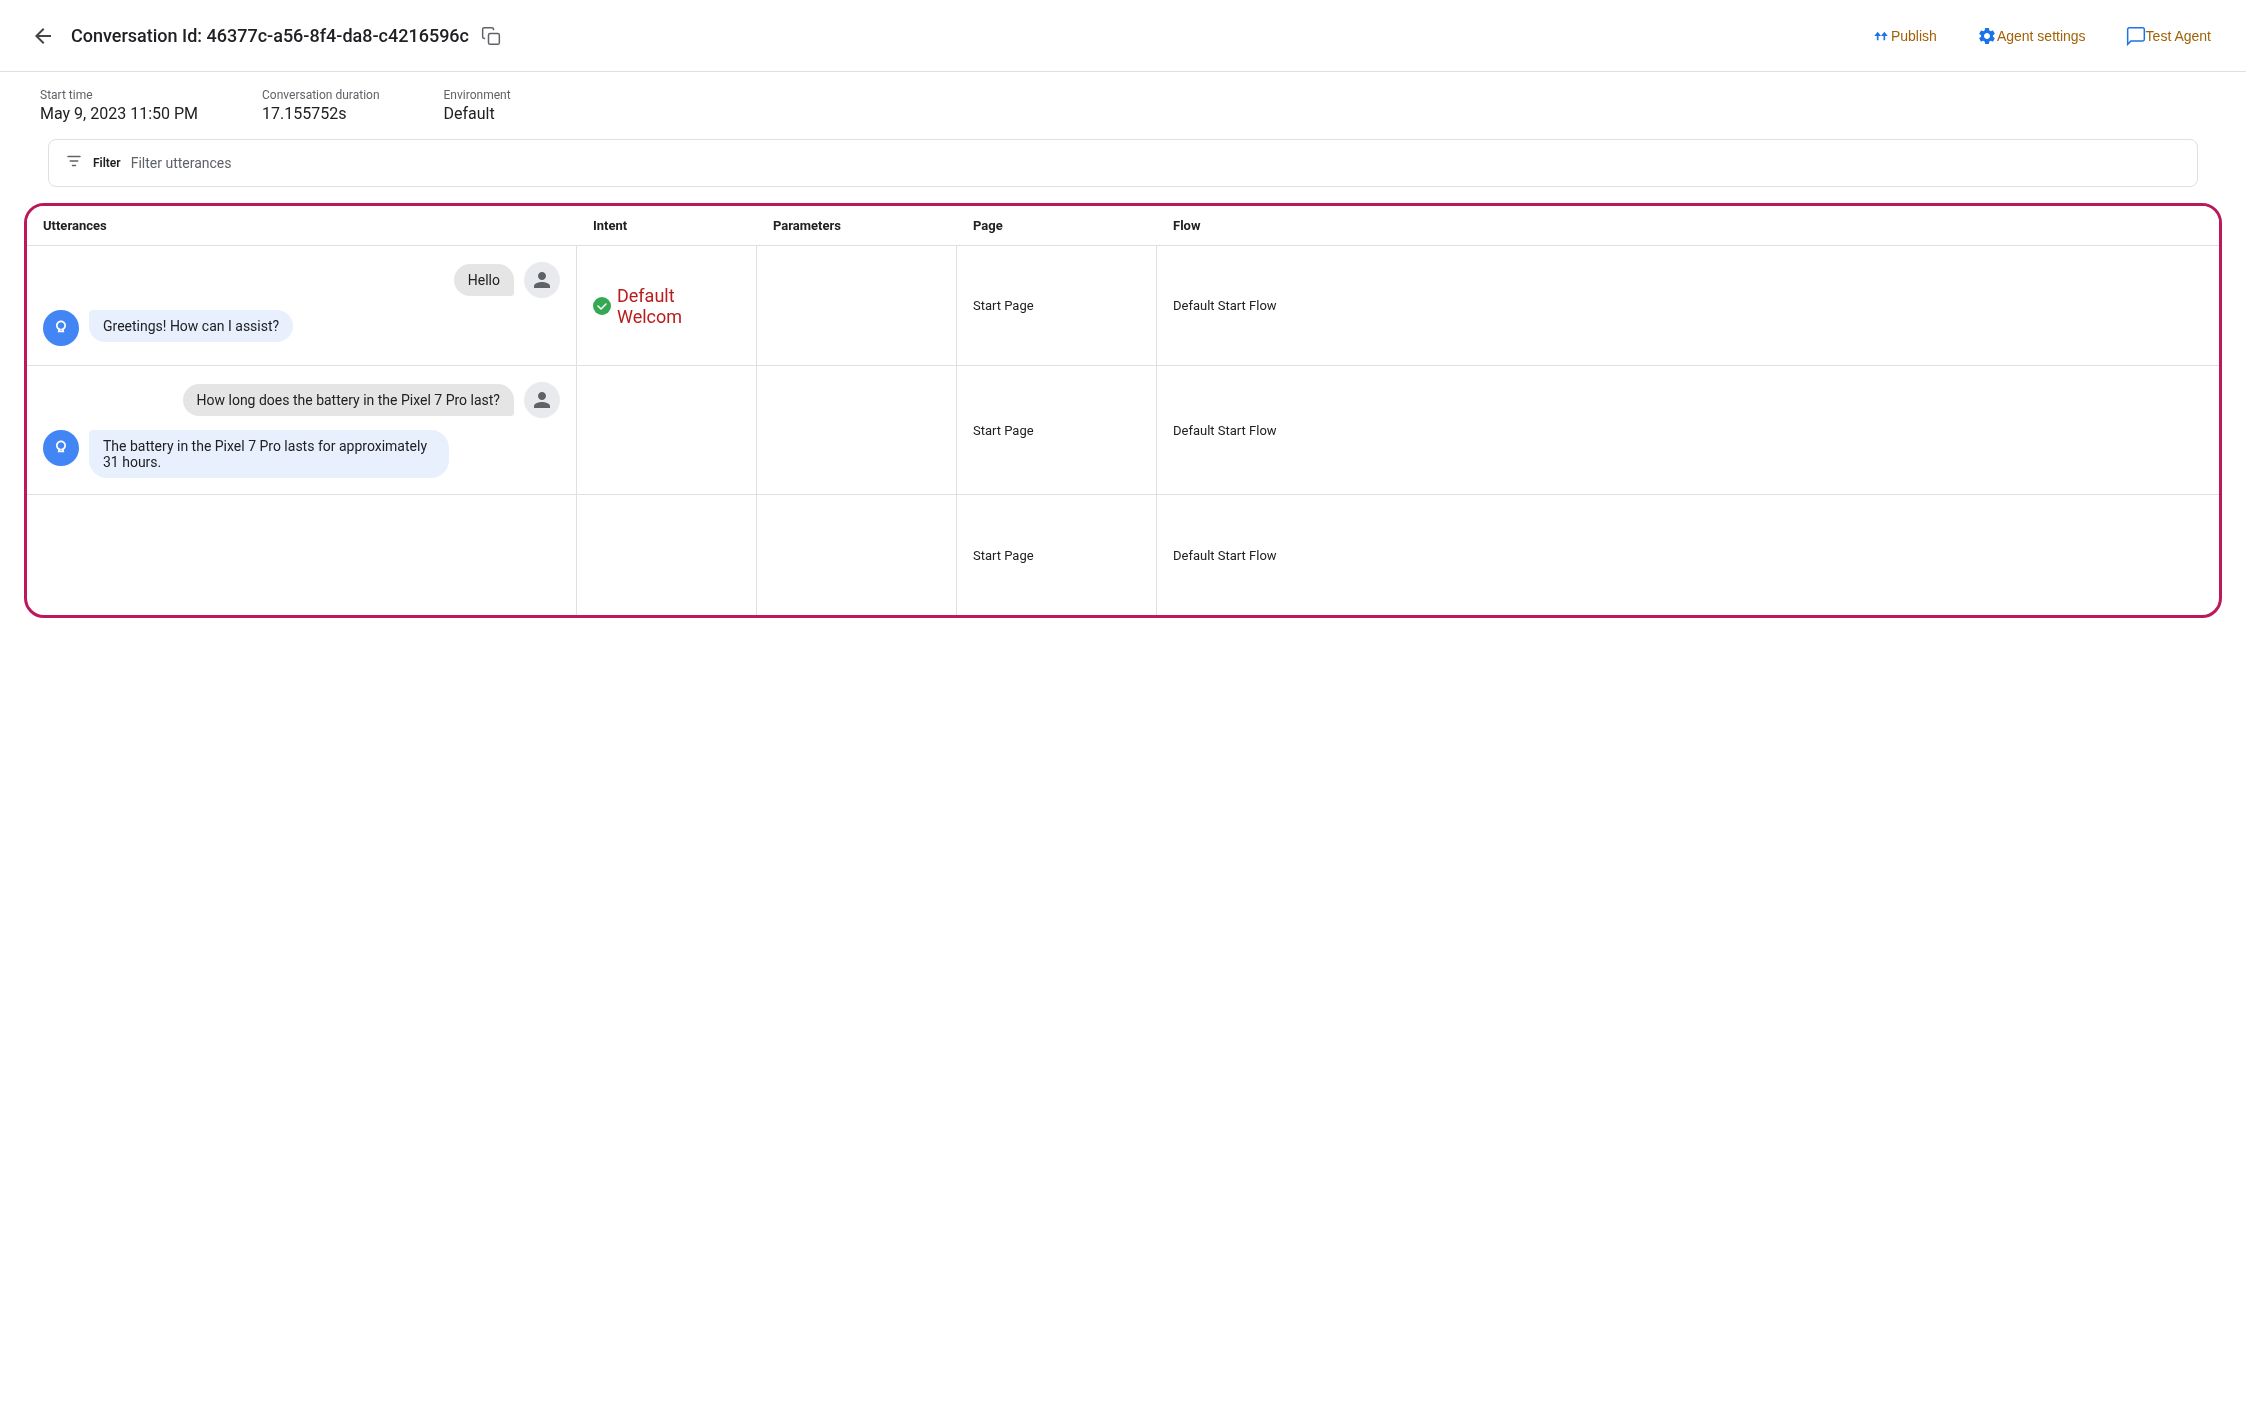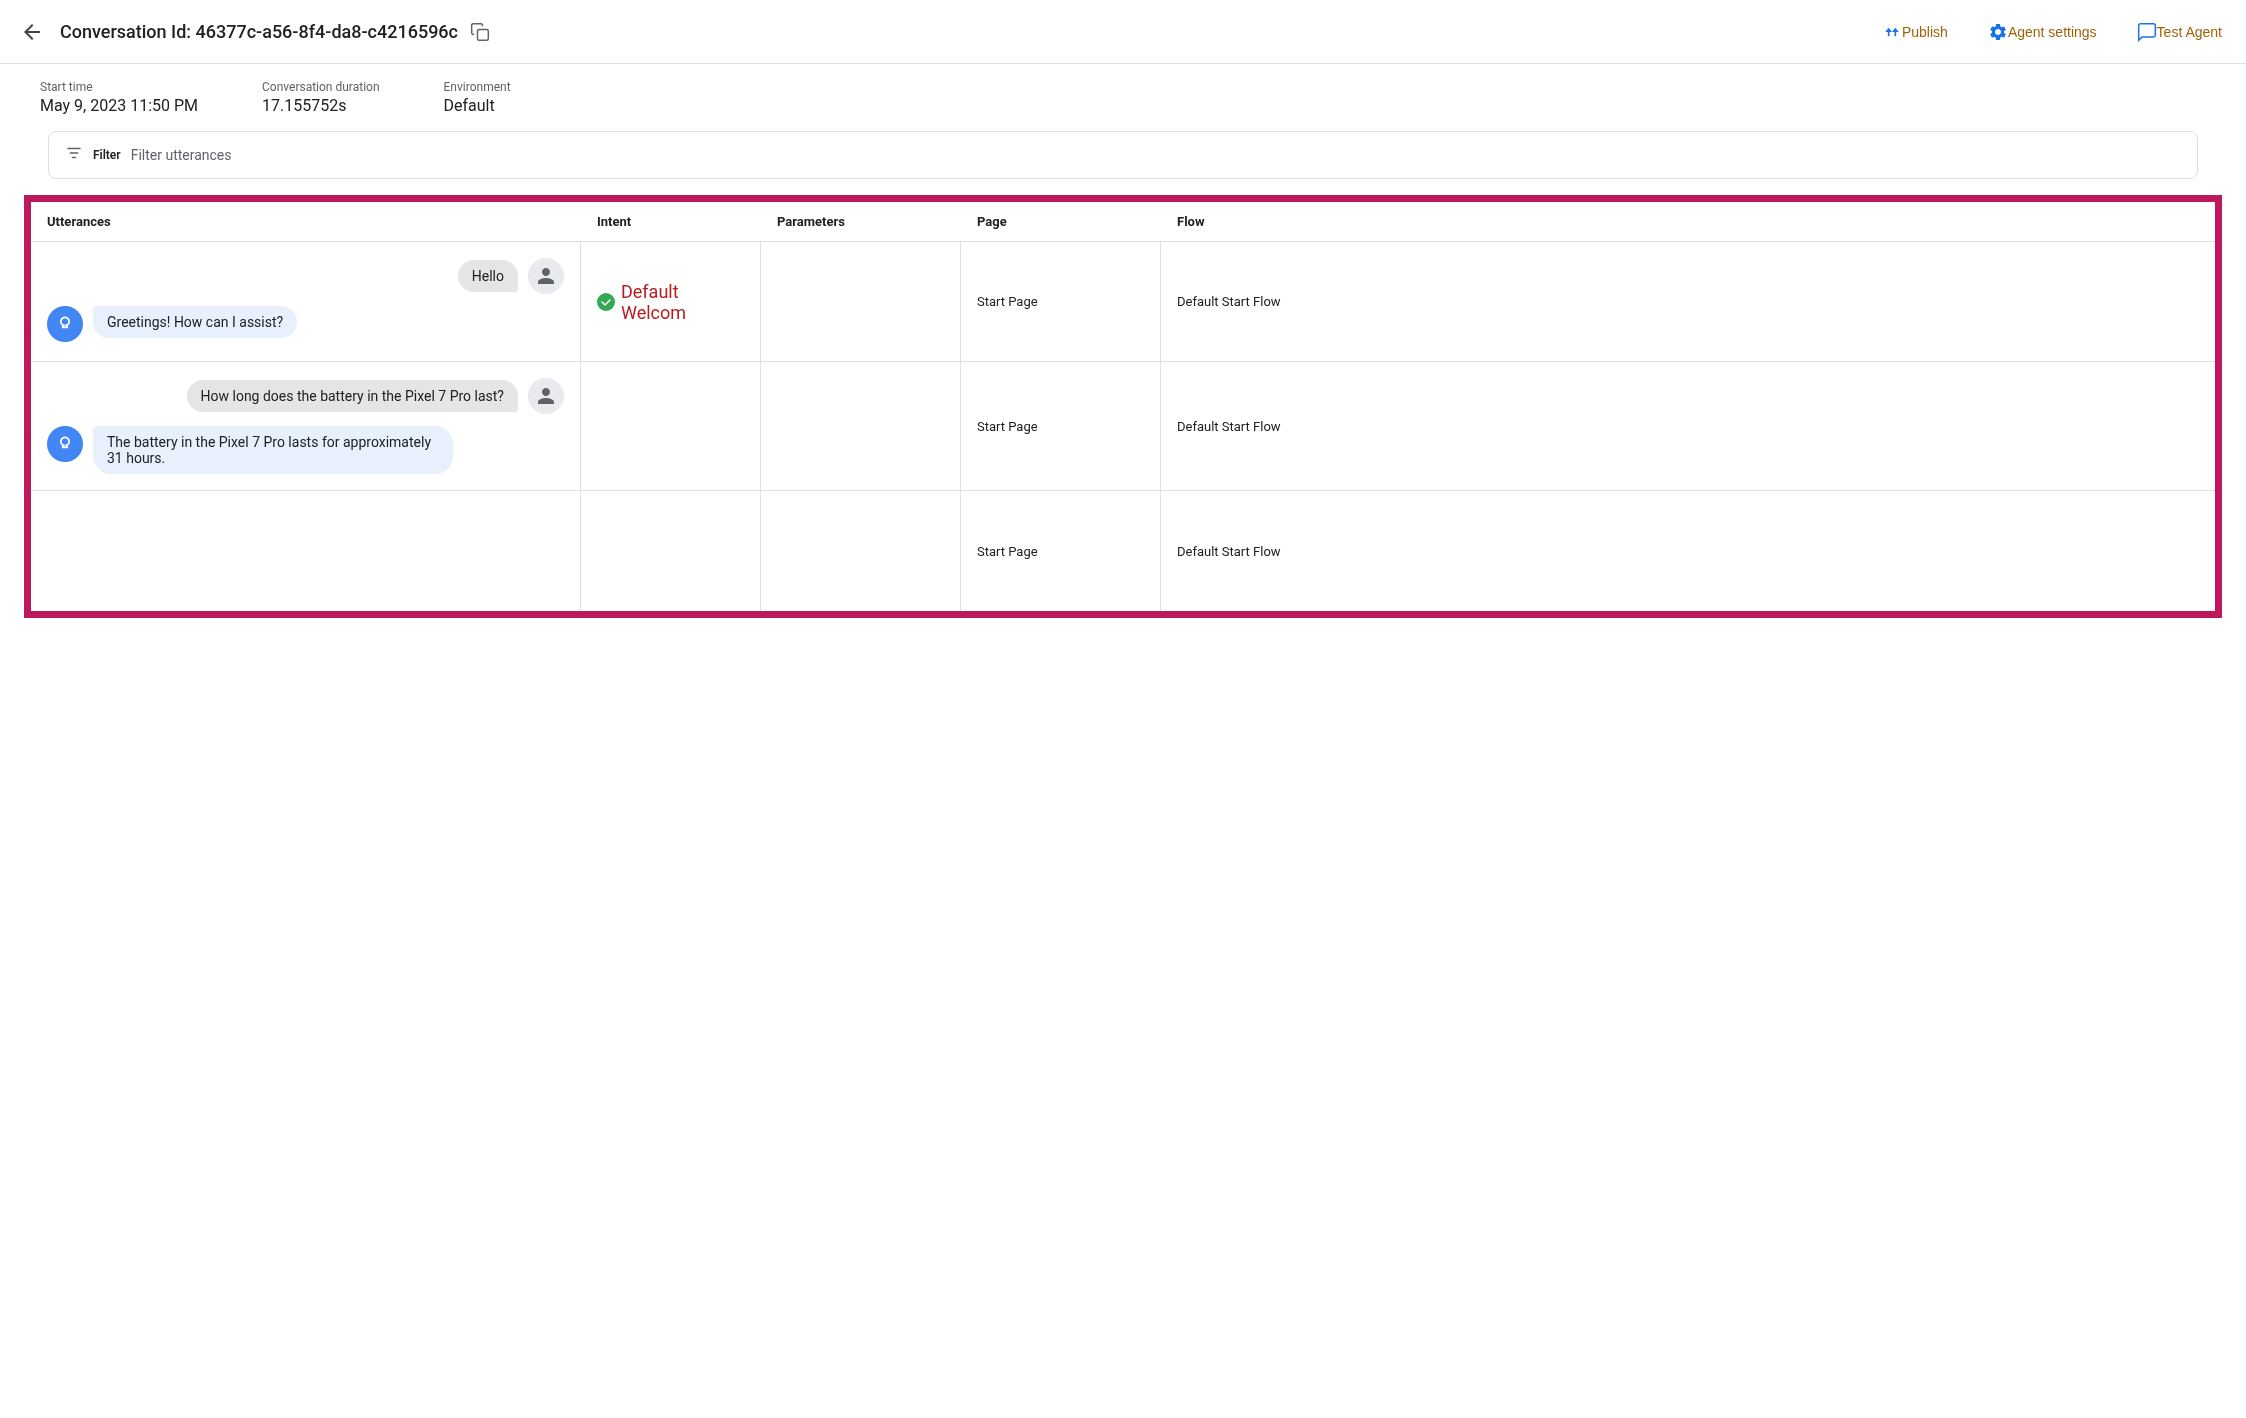--- a/index.html
+++ b/index.html
@@ -2,22 +2,22 @@
 <html><head>
   <meta charset="utf-8">
   <style>
     * { box-sizing: border-box; margin: 0; padding: 0; }
     body { font-family: 'Google Sans', Roboto, Arial, sans-serif; background: #fff; color: #202124; font-size: 14px; }
 
     
     .header {
       display: flex;
       align-items: center;
-      padding: 0 16px;
-      height: 64px;
+      padding: 0 27px;
+      height: 72px;
       border-bottom: 1px solid #e0e0e0;
       gap: 16px;
     }
     .header-left {
       display: flex;
       align-items: center;
       gap: 12px;
       flex: 1;
     }
     .back-btn {
@@ -100,22 +100,22 @@
       font-size: 12px;
     }
     .filter-placeholder {
       color: #5f6368;
       font-size: 14px;
     }
 
     
     .table-container {
       margin: 0 24px;
-      border: 7px solid #be185d;
-      border-radius: 0;
+      border: 3px solid #be185d;
+      border-radius: 20px;
       margin-top: 16px;
       overflow: hidden;
     }
     .table-header-row {
       display: grid;
       grid-template-columns: 550px 180px 200px 200px 1fr;
       border-bottom: 1px solid #e0e0e0;
       padding: 12px 16px;
       background: #fff;
     }

